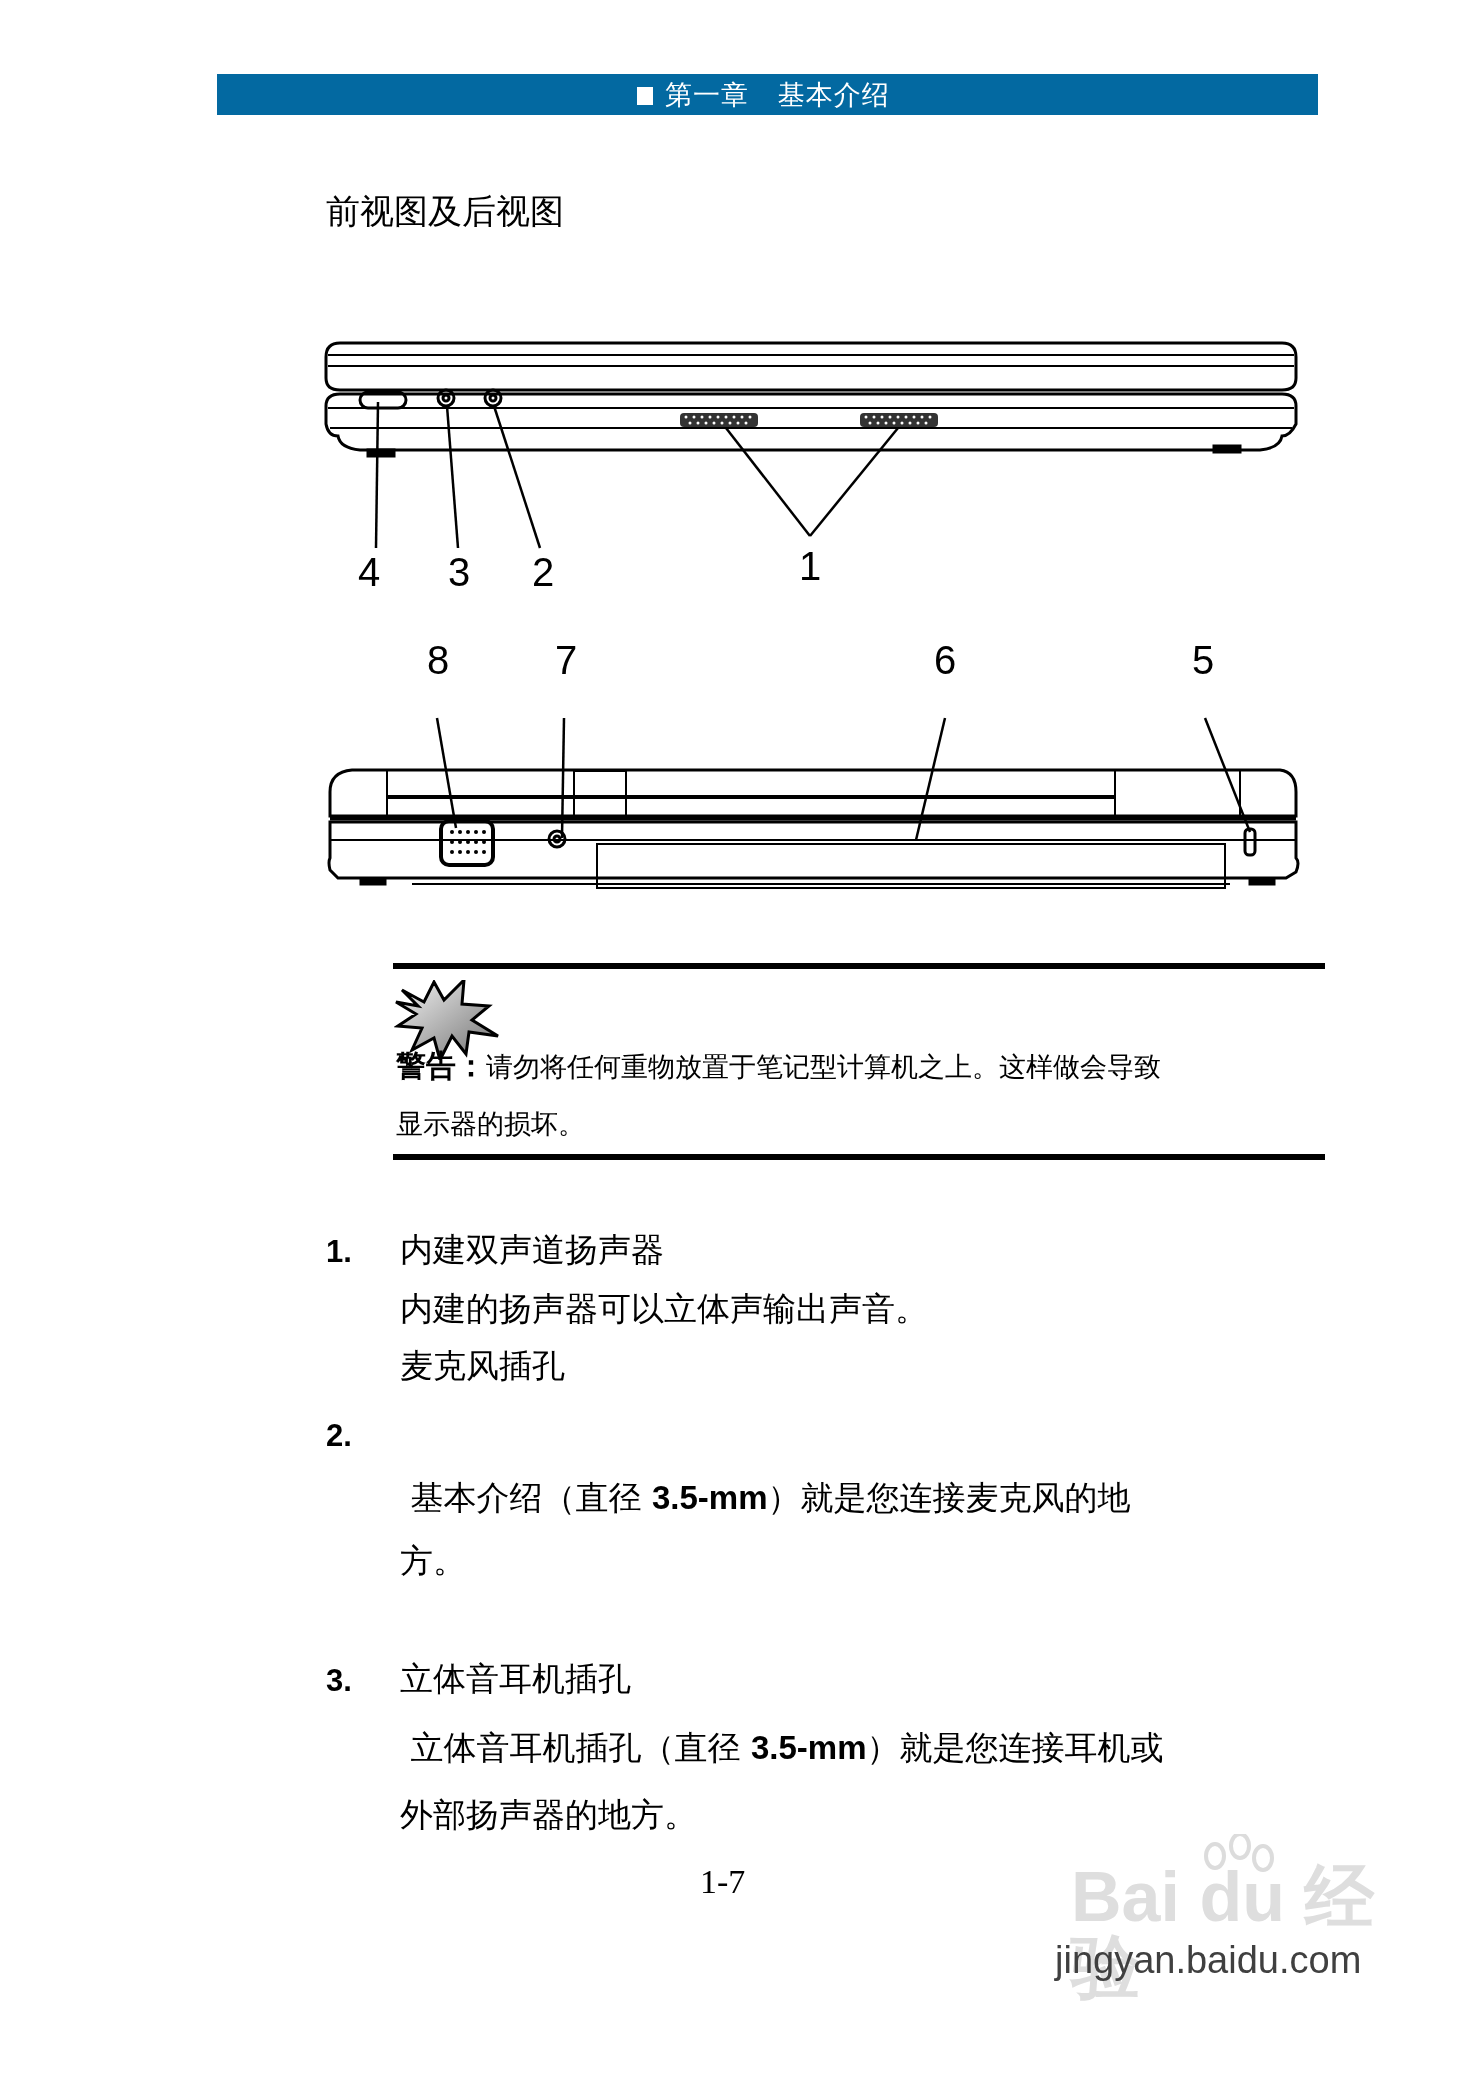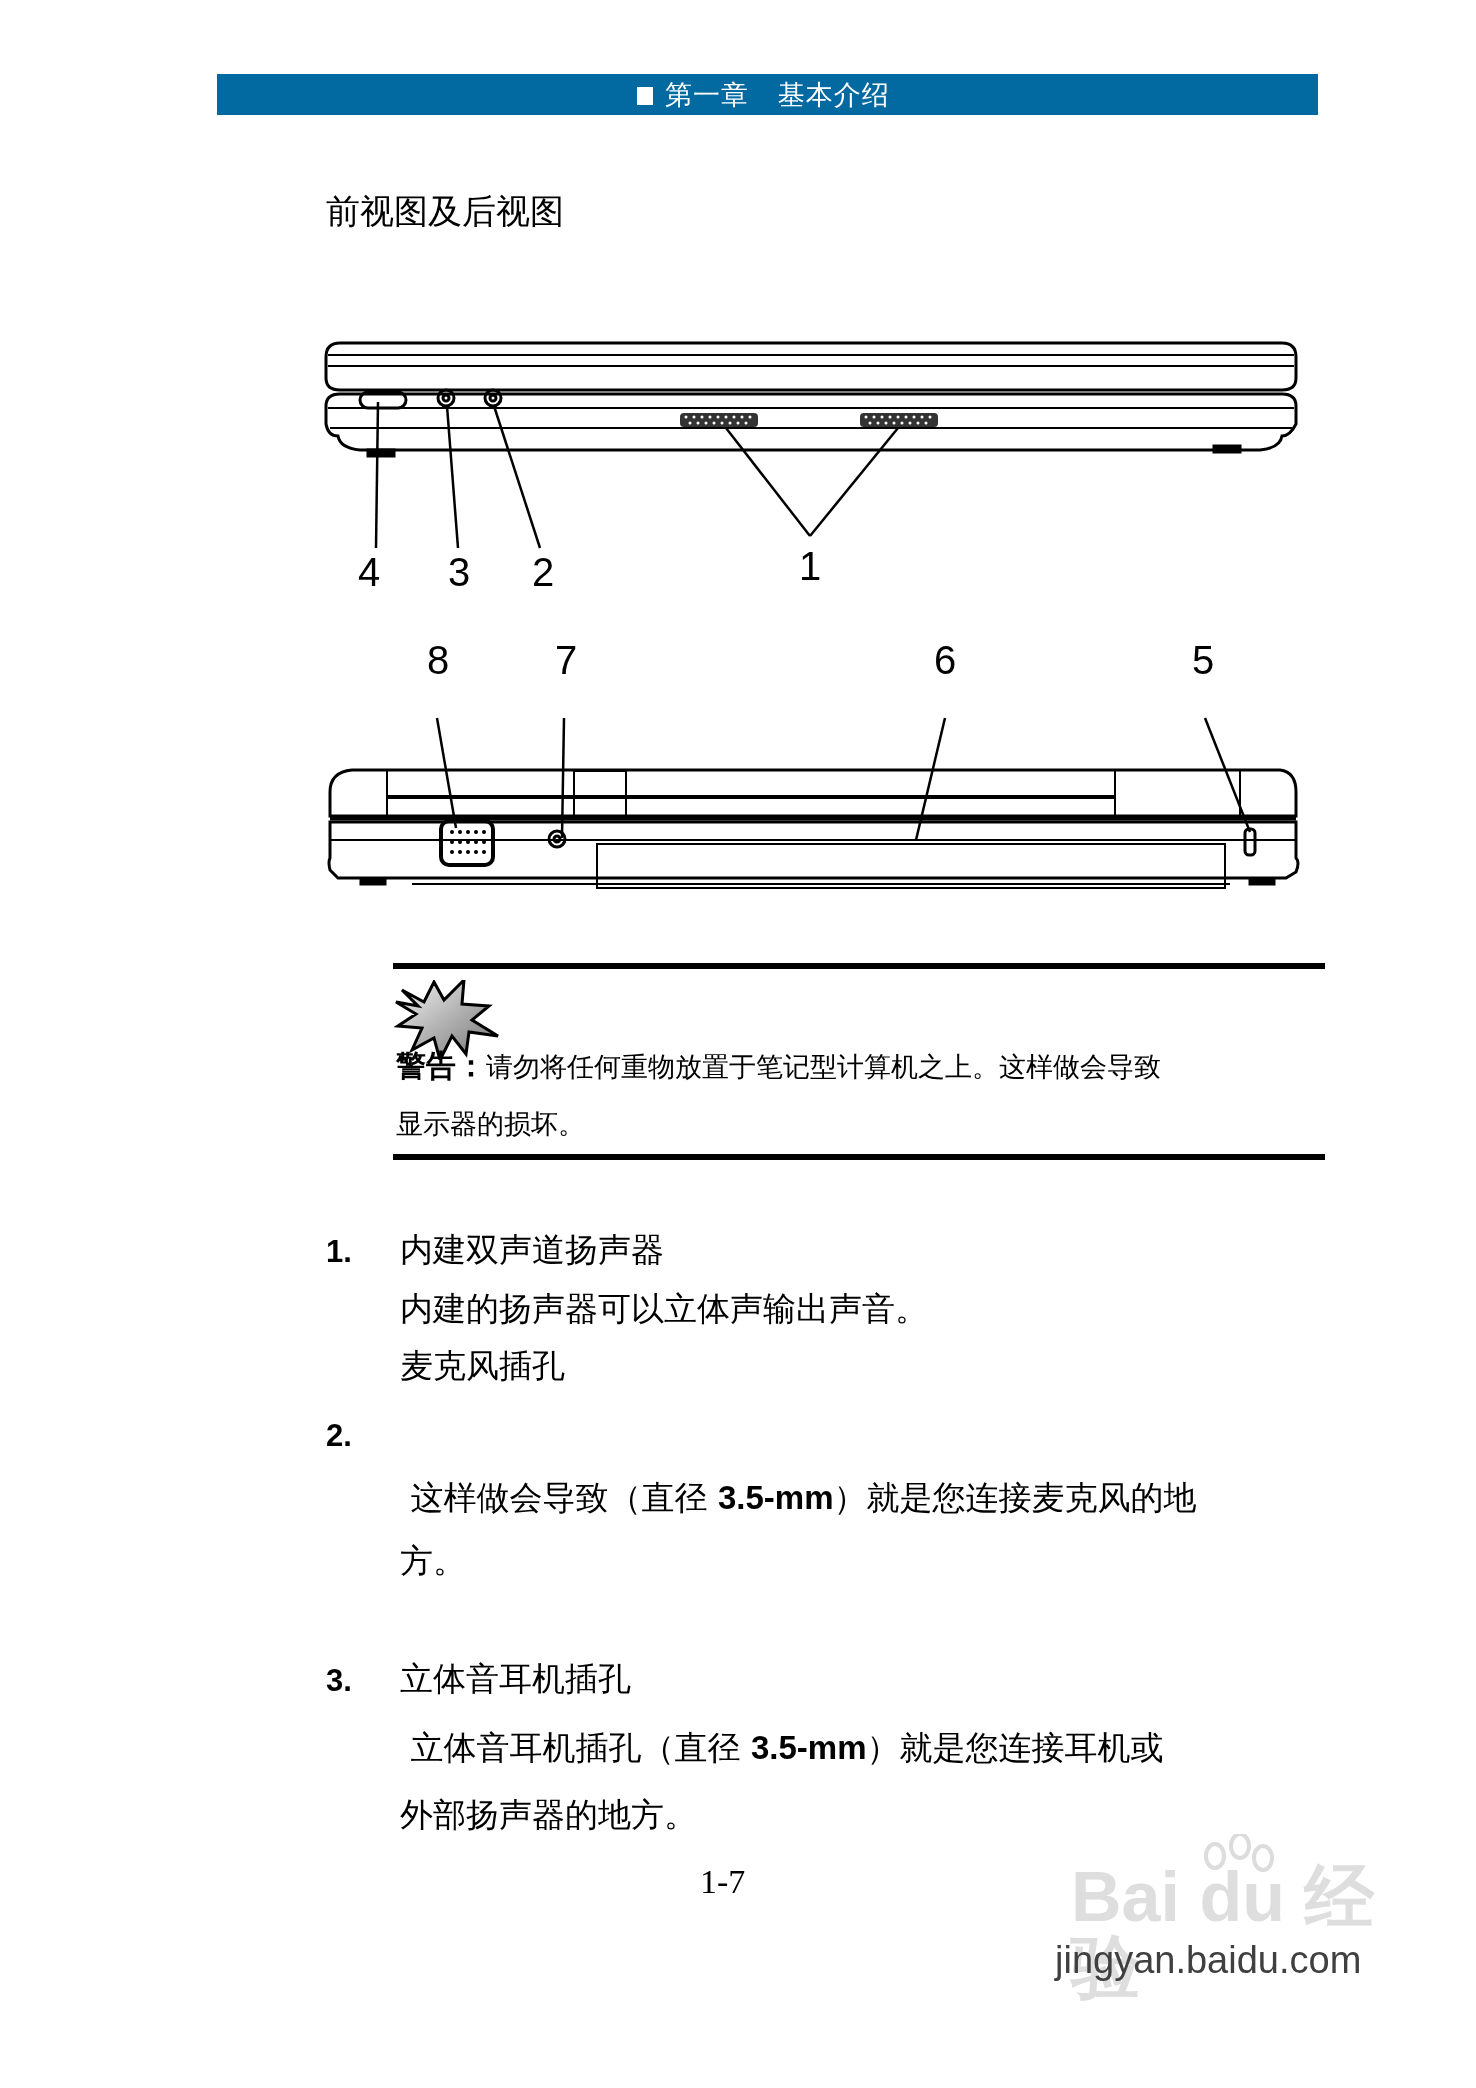--- a/index.html
+++ b/index.html
@@ -187,21 +187,21 @@
 
 <div>
   <div class="item-num" style="top:1232px;">1.</div>
   <div class="item-head" style="top:1228px;">内建双声道扬声器</div>
   <div class="item-desc" style="top:1287px;"><span>内建的扬声器可以立体声输出声音。</span></div>
 </div>
 
 <div>
   <div class="item-num" style="top:1416px;">2.</div>
   <div class="item-head" style="top:1344px;font-family:Liberation Serif, serif;">麦克风插孔</div>
-  <div class="item-desc" style="top:1476px;white-space:pre;"><span> 这样做会导致（直径 </span><span class="spec">3.5-mm</span><span>）就是您连接麦克风的地</span></div>
+  <div class="item-desc" style="top:1476px;white-space:pre;"><span> 基本介绍（直径 </span><span class="spec">3.5-mm</span><span>）就是您连接麦克风的地</span></div>
   <div class="item-desc" style="top:1539px;">方。</div>
 </div>
 
 <div>
   <div class="item-num" style="top:1661px;">3.</div>
   <div class="item-head" style="top:1657px;">立体音耳机插孔</div>
   <div class="item-desc" style="top:1726px;white-space:pre;"><span> 立体音耳机插孔（直径 </span><span class="spec">3.5-mm</span><span>）就是您连接耳机或</span></div>
   <div class="item-desc" style="top:1793px;">外部扬声器的地方。</div>
 </div>
 

